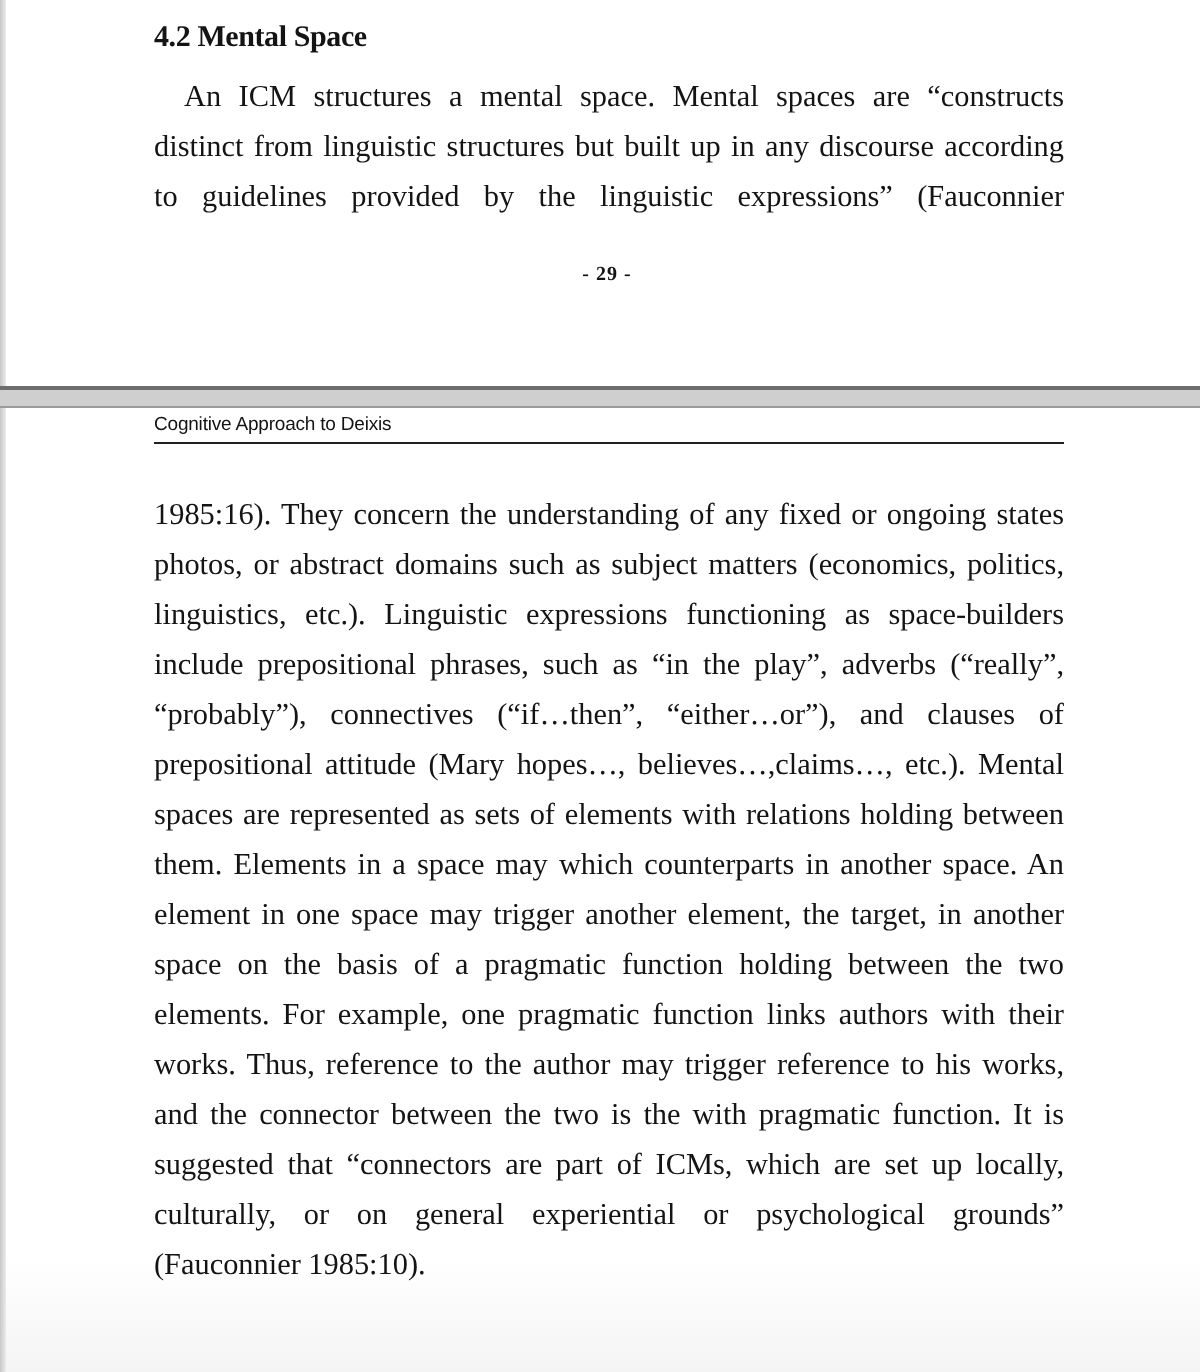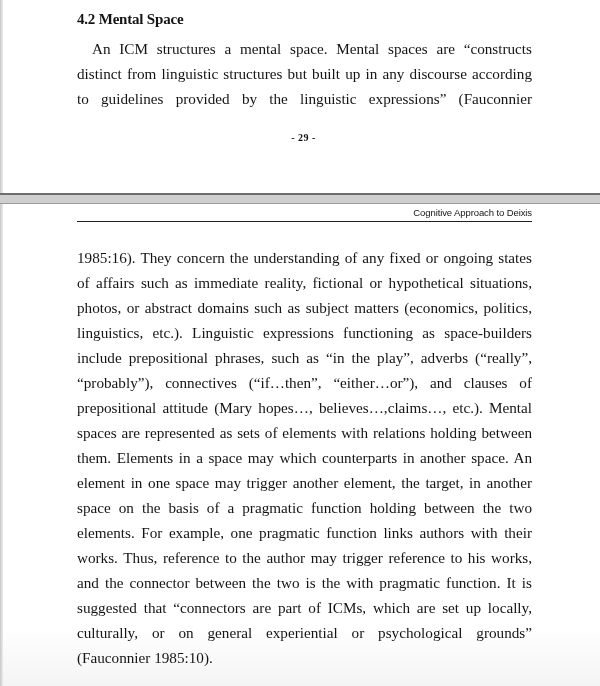--- a/index.html
+++ b/index.html
@@ -94,21 +94,21 @@
       font-size: 10px;
       font-weight: bold;
       letter-spacing: 0.5px;
       padding-left: 4px;
     }
     .running-header {
       position: absolute;
       left: 74px;
       width: 455px;
       top: 3px;
-      text-align: right;
+      text-align: left;
       font-size: 9.5px;
       font-family: "Liberation Sans", "DejaVu Sans", sans-serif;
       font-stretch: condensed;
       letter-spacing: -0.1px;
     }
     .header-rule {
       position: absolute;
       left: 74px;
       width: 455px;
       top: 17px;
@@ -135,21 +135,20 @@
     <div class="page-number">- 29 -</div>
   </div>
 
   <div class="page-gap"></div>
 
   <div class="page page-2">
     <div class="running-header">Cognitive Approach to Deixis</div>
     <div class="header-rule"></div>
     <div class="text-block p2-text">
       <span class="line">1985:16). They concern the understanding of any fixed or ongoing states</span>
-      <span class="line">of affairs such as immediate reality, fictional or hypothetical situations,</span>
       <span class="line">photos, or abstract domains such as subject matters (economics, politics,</span>
       <span class="line">linguistics, etc.). Linguistic expressions functioning as space-builders</span>
       <span class="line">include prepositional phrases, such as “in the play”, adverbs (“really”,</span>
       <span class="line">“probably”), connectives (“if…then”, “either…or”), and clauses of</span>
       <span class="line">prepositional attitude (Mary hopes…, believes…,claims…, etc.). Mental</span>
       <span class="line">spaces are represented as sets of elements with relations holding between</span>
       <span class="line">them. Elements in a space may which counterparts in another space. An</span>
       <span class="line">element in one space may trigger another element, the target, in another</span>
       <span class="line">space on the basis of a pragmatic function holding between the two</span>
       <span class="line">elements. For example, one pragmatic function links authors with their</span>

